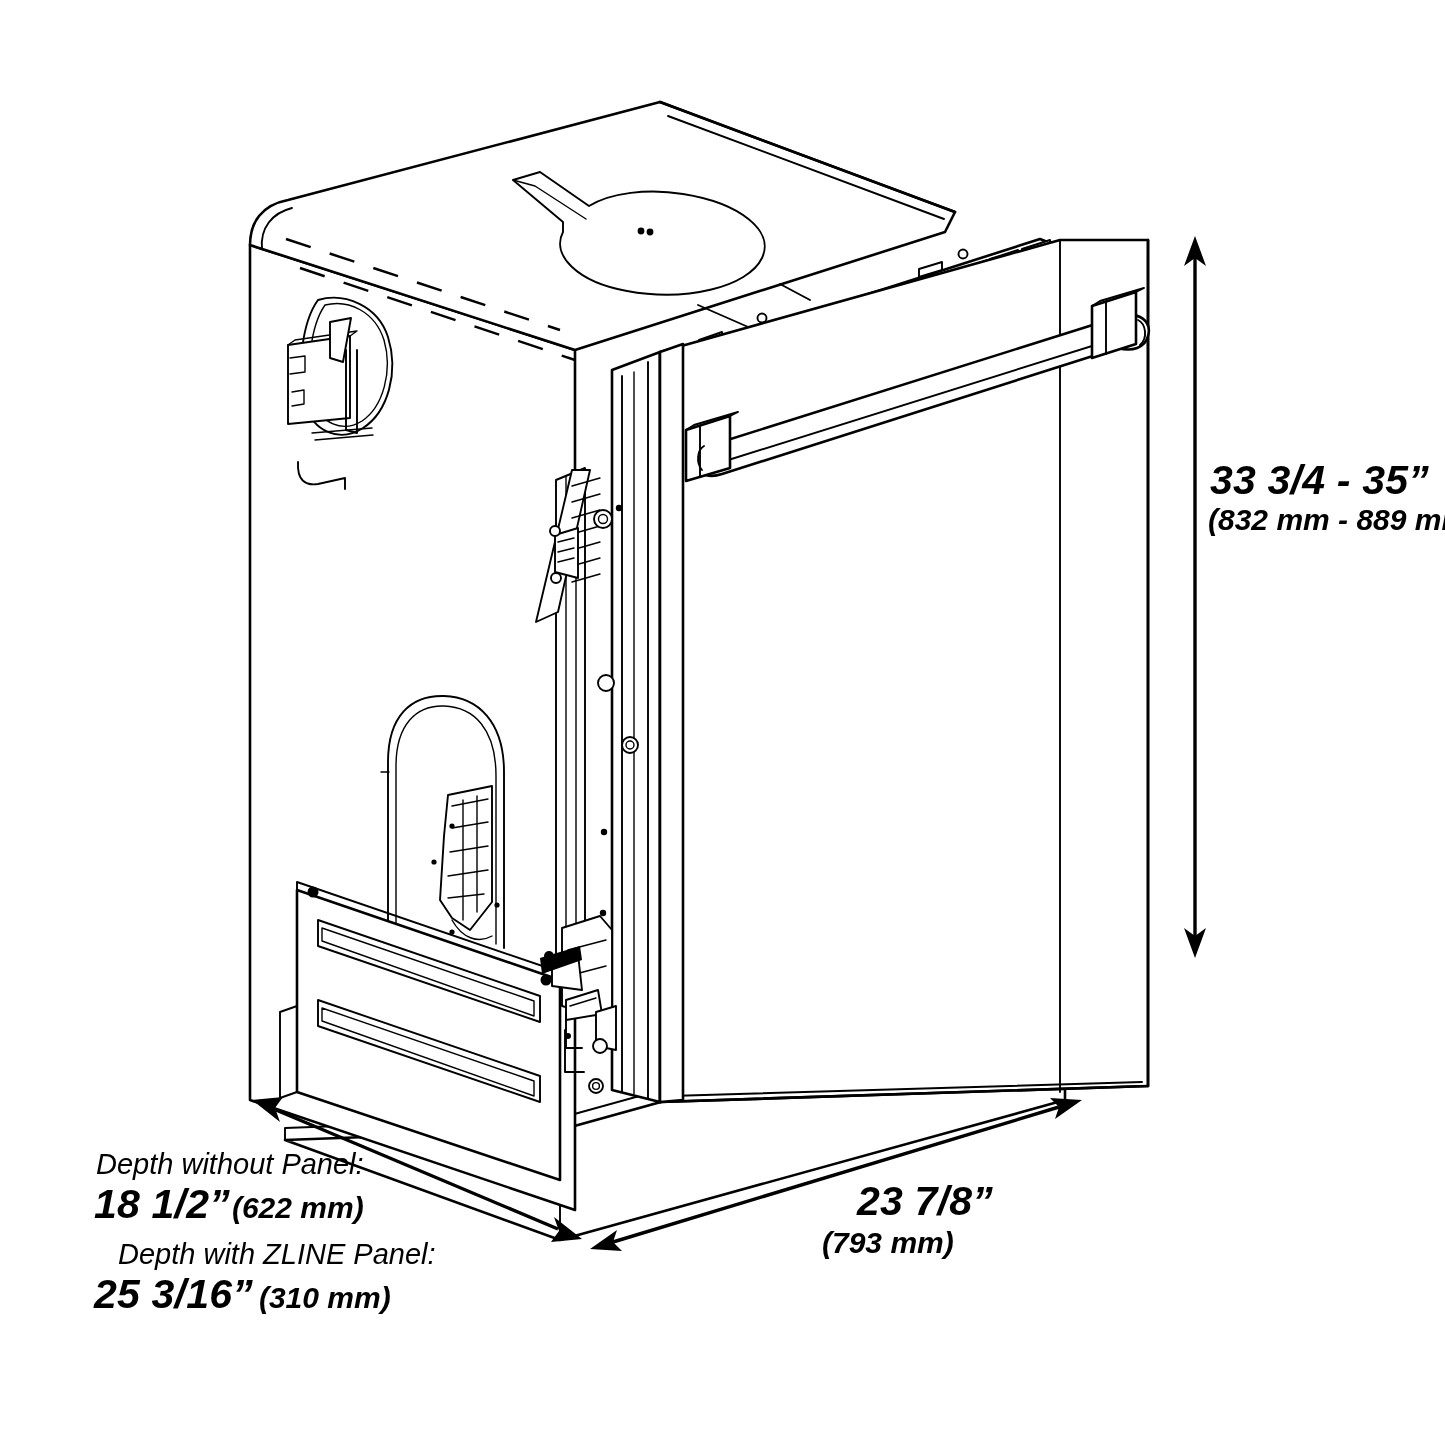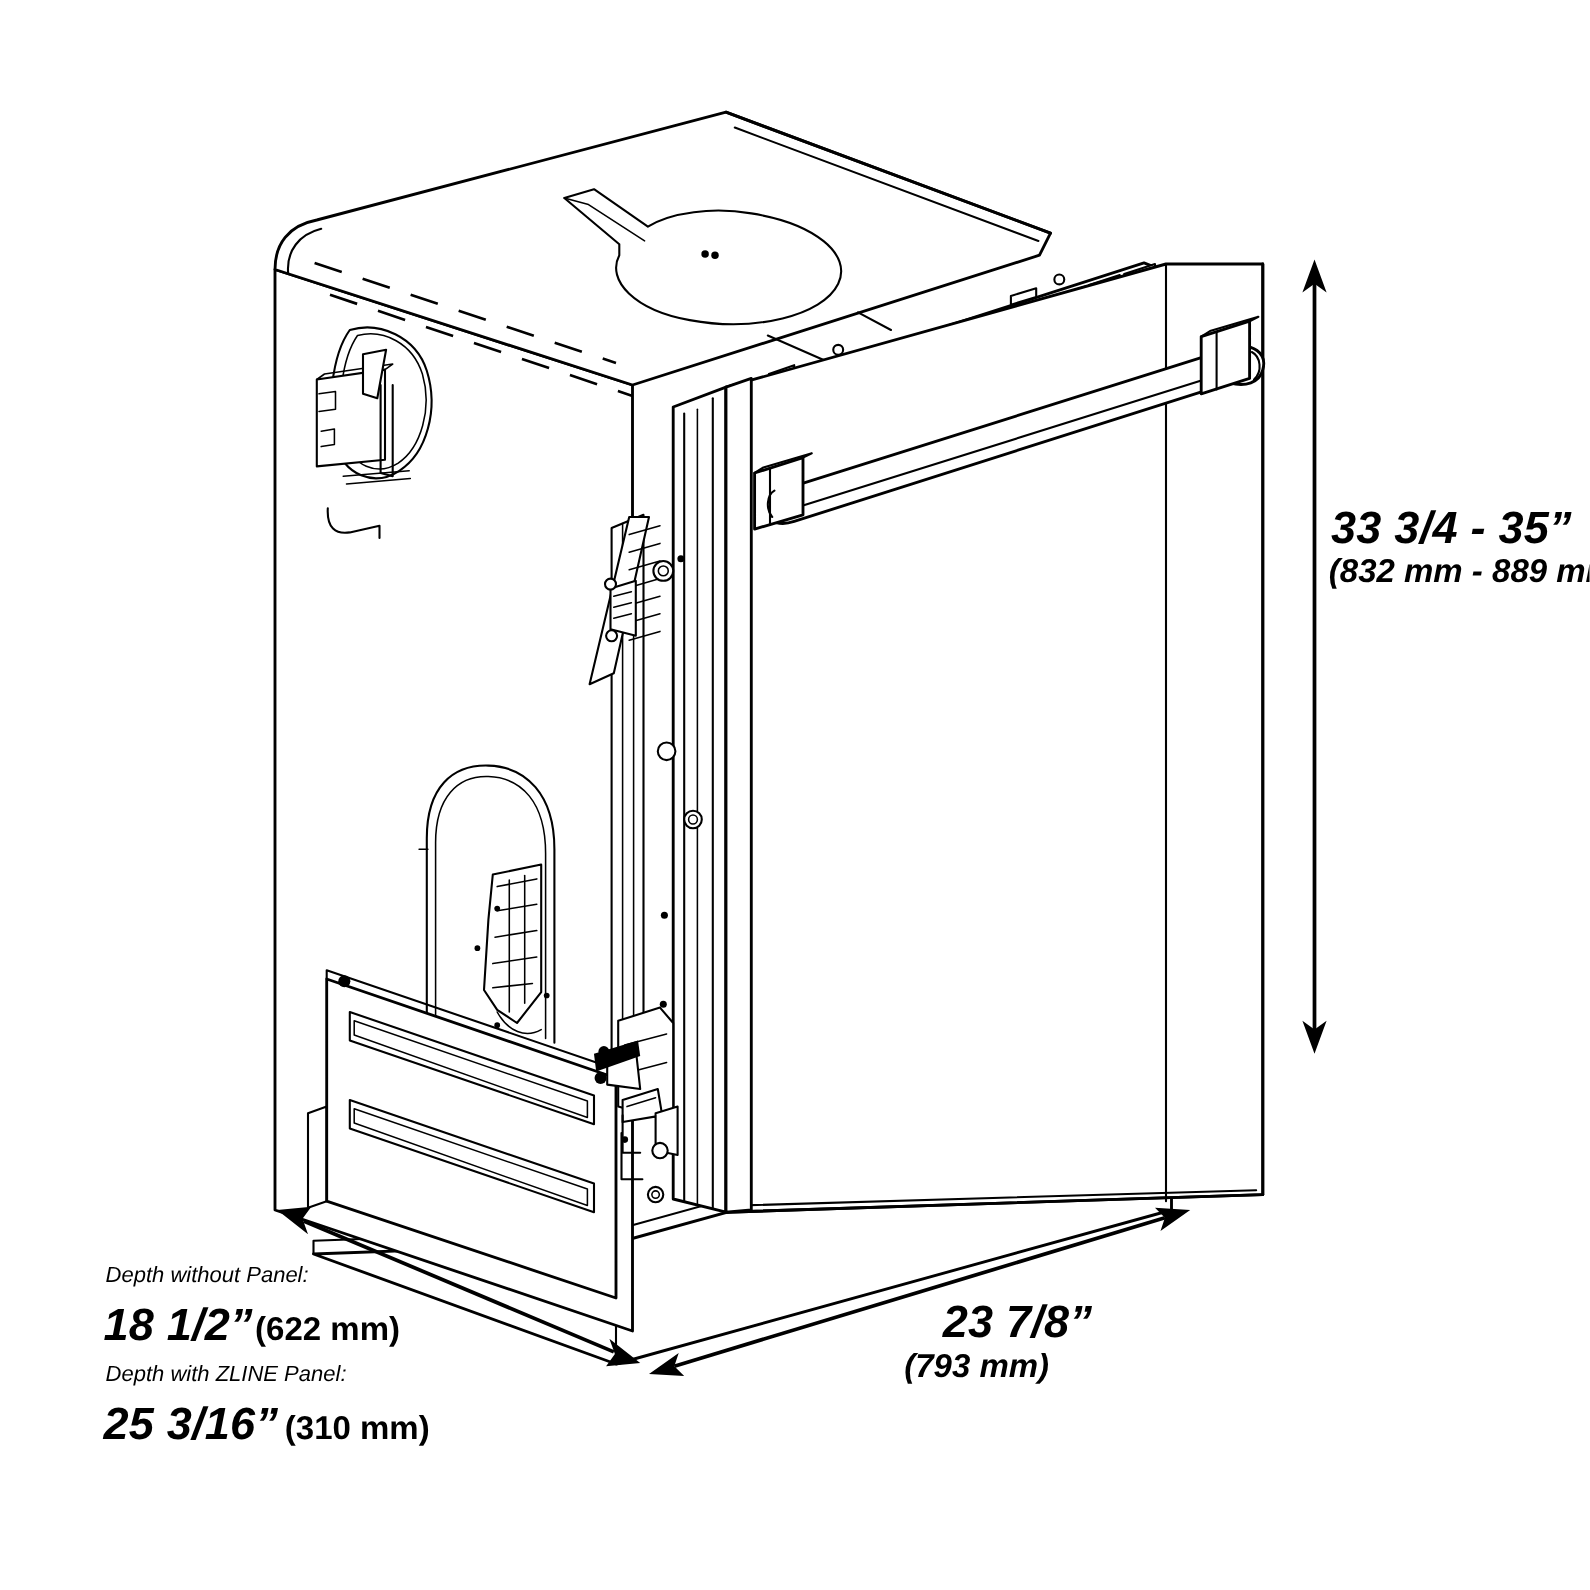--- a/index.html
+++ b/index.html
@@ -95,24 +95,24 @@
     letter-spacing: 0.2px;
   }
   .dim-secondary {
     font-style: italic;
     font-weight: bold;
     font-size: 30px;
   }
   .dim-caption {
     font-style: italic;
     font-weight: normal;
-    font-size: 20px;
+    font-size: 29px;
   }
   .dim-block { position: absolute; }
-  .inline-mm { font-size: 30px; font-weight: bold; }
+  .inline-mm { font-size: 30px; font-weight: bold; font-style: italic; }
 </style>
 </head>
 <body>
 
 <div id="stage">
 
   <svg class="drawing" viewBox="0 0 1445 1445" xmlns="http://www.w3.org/2000/svg">
 
     <g>
       <path class="fillw" d="M 285,1140 L 560,1240 L 1065,1100 L 1065,990 L 560,1130 Z"></path>
@@ -415,20 +415,20 @@
   </div>
 
   <div class="dim-block" style="left:96px; top:1148px;">
     <span class="dim-text dim-caption" style="position:relative;">Depth without Panel:</span>
   </div>
   <div class="dim-block" style="left:94px; top:1181px;">
     <span class="dim-text dim-primary" style="position:relative;">18 1/2”</span><span class="dim-text inline-mm" style="position:relative; margin-left:2px;">(622 mm)</span>
   </div>
 
   <div class="dim-block" style="left:96px; top:1238px;">
-    <span class="dim-text dim-caption" style="position:relative;">Depth with ZLINE Panel:</span>
+    <span class="dim-text dim-caption" style="position:relative;margin-left:22px;">Depth with ZLINE Panel:</span>
   </div>
   <div class="dim-block" style="left:94px; top:1271px;">
     <span class="dim-text dim-primary" style="position:relative;font-style:italic;">25 3/16”</span><span class="dim-text inline-mm" style="position:relative; margin-left:6px;">(310 mm)</span>
   </div>
 
 
 </div>
 
 </body></html>

